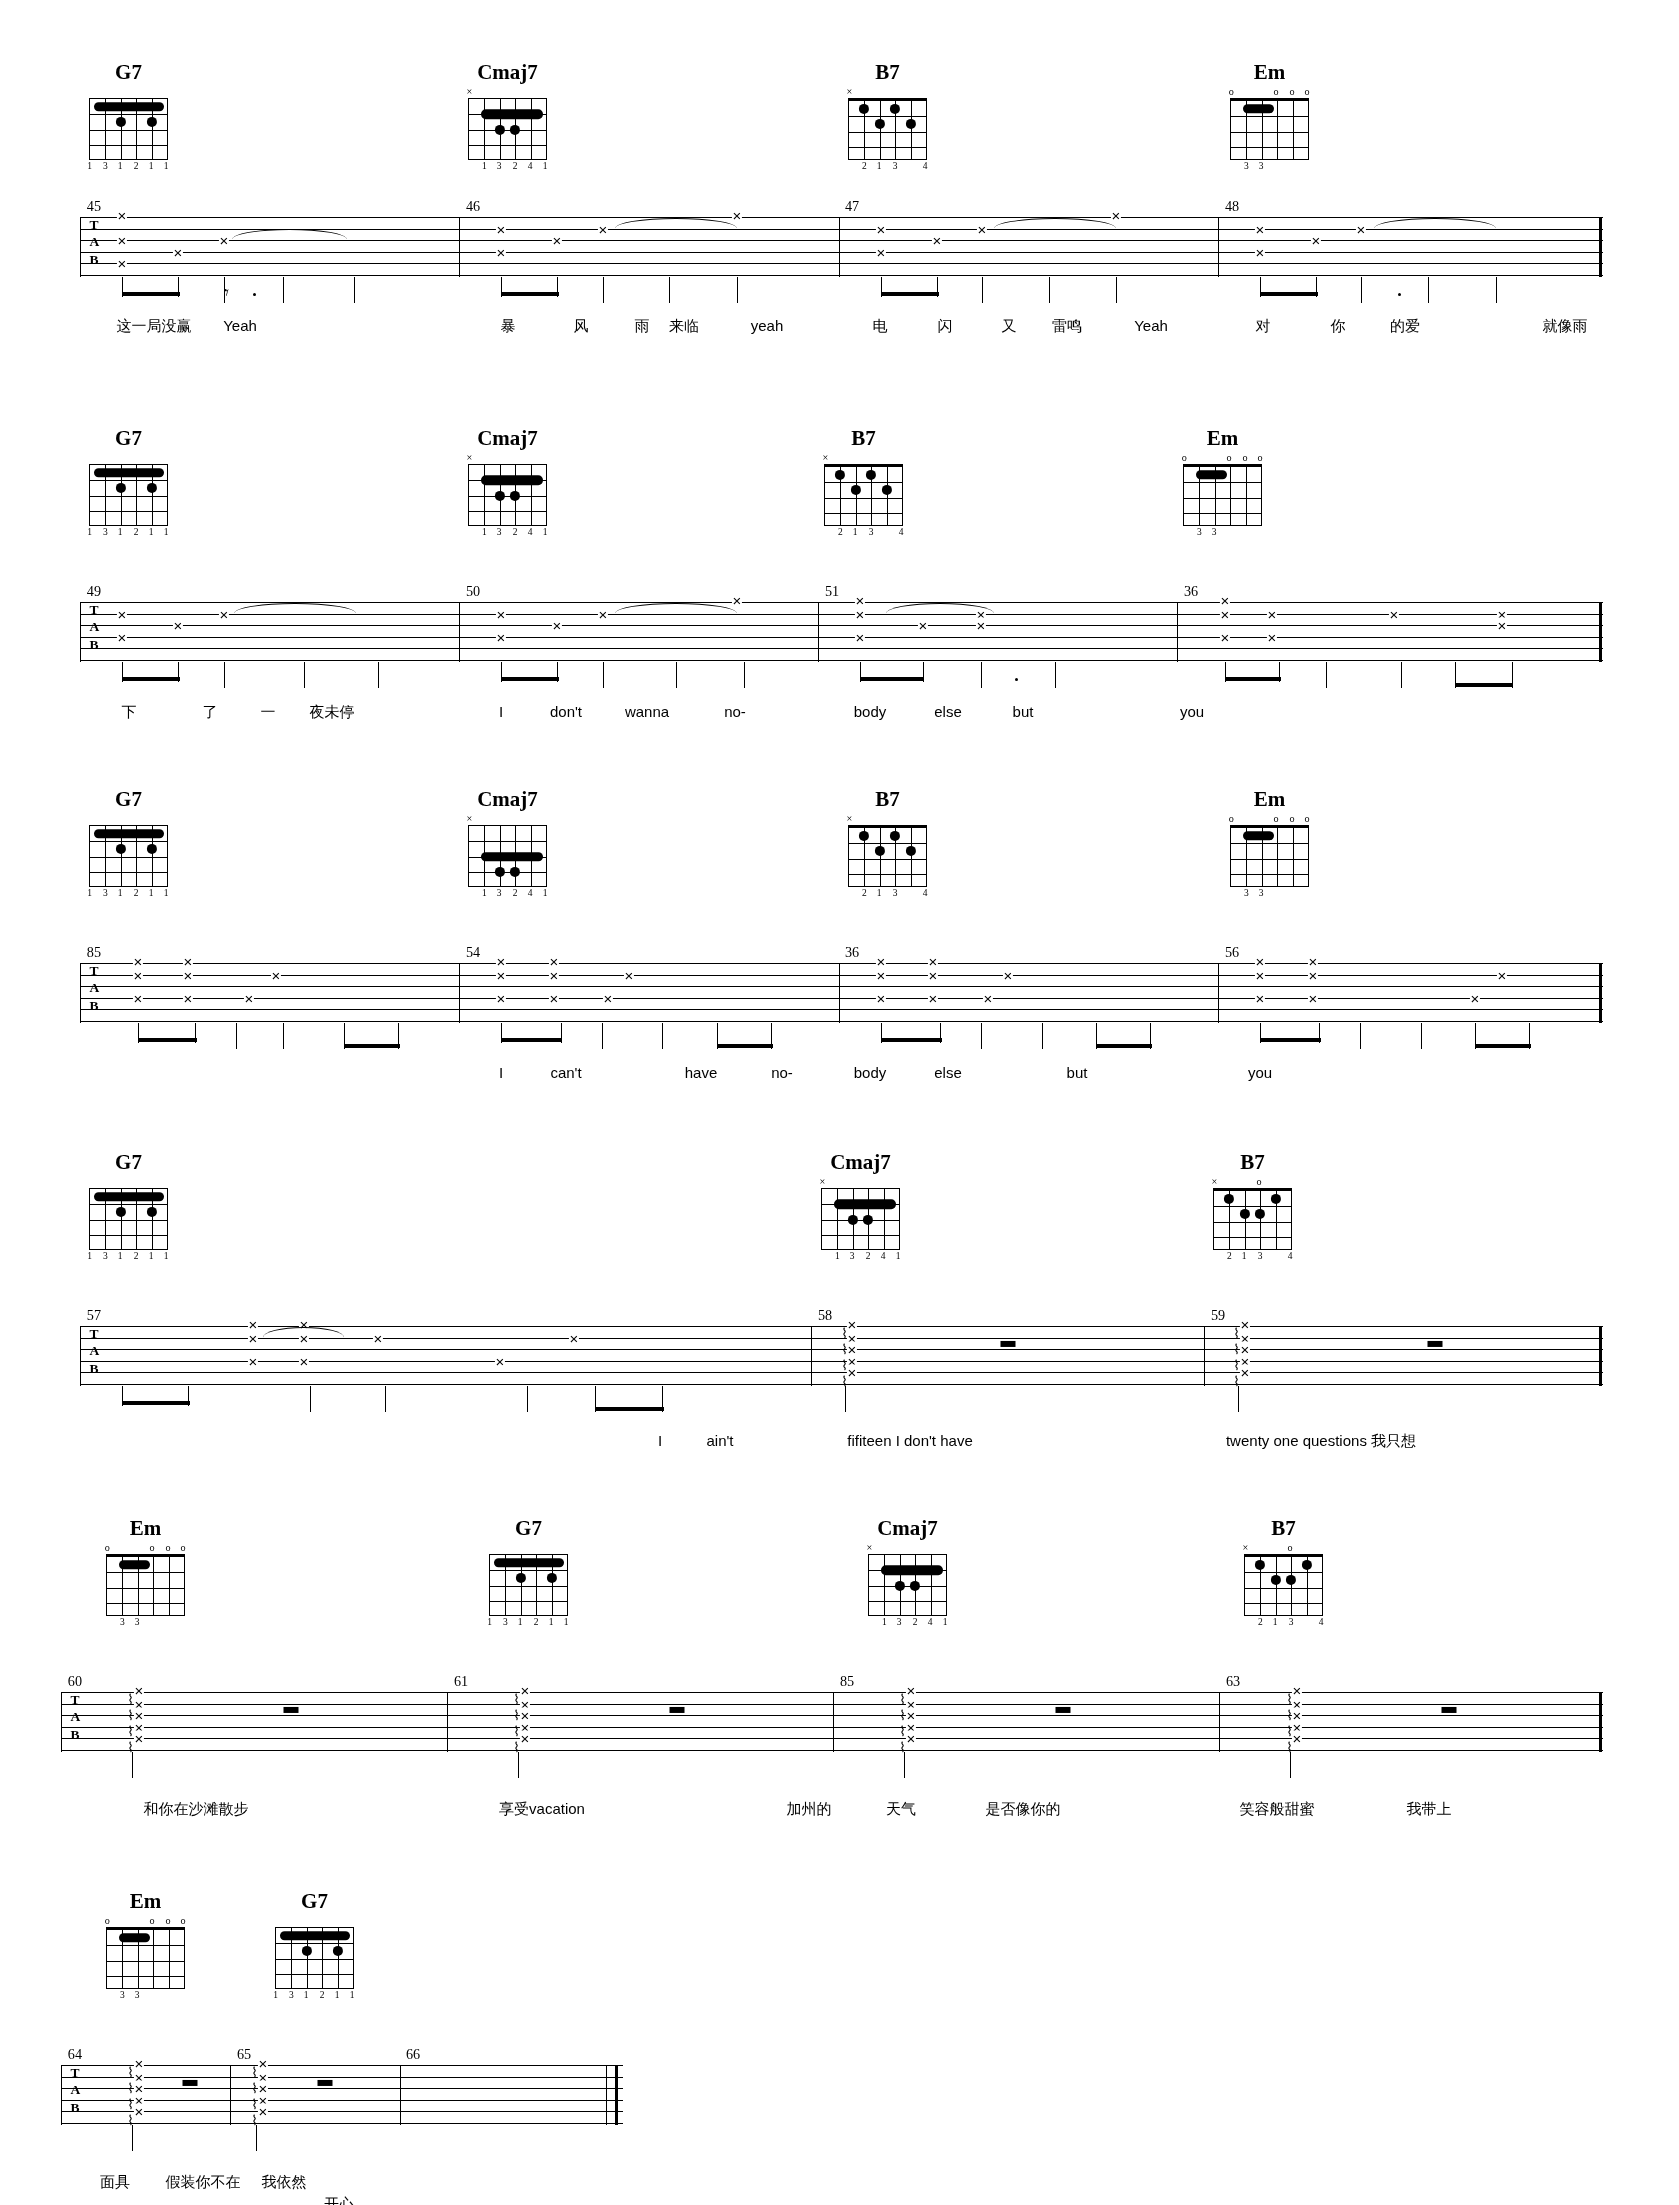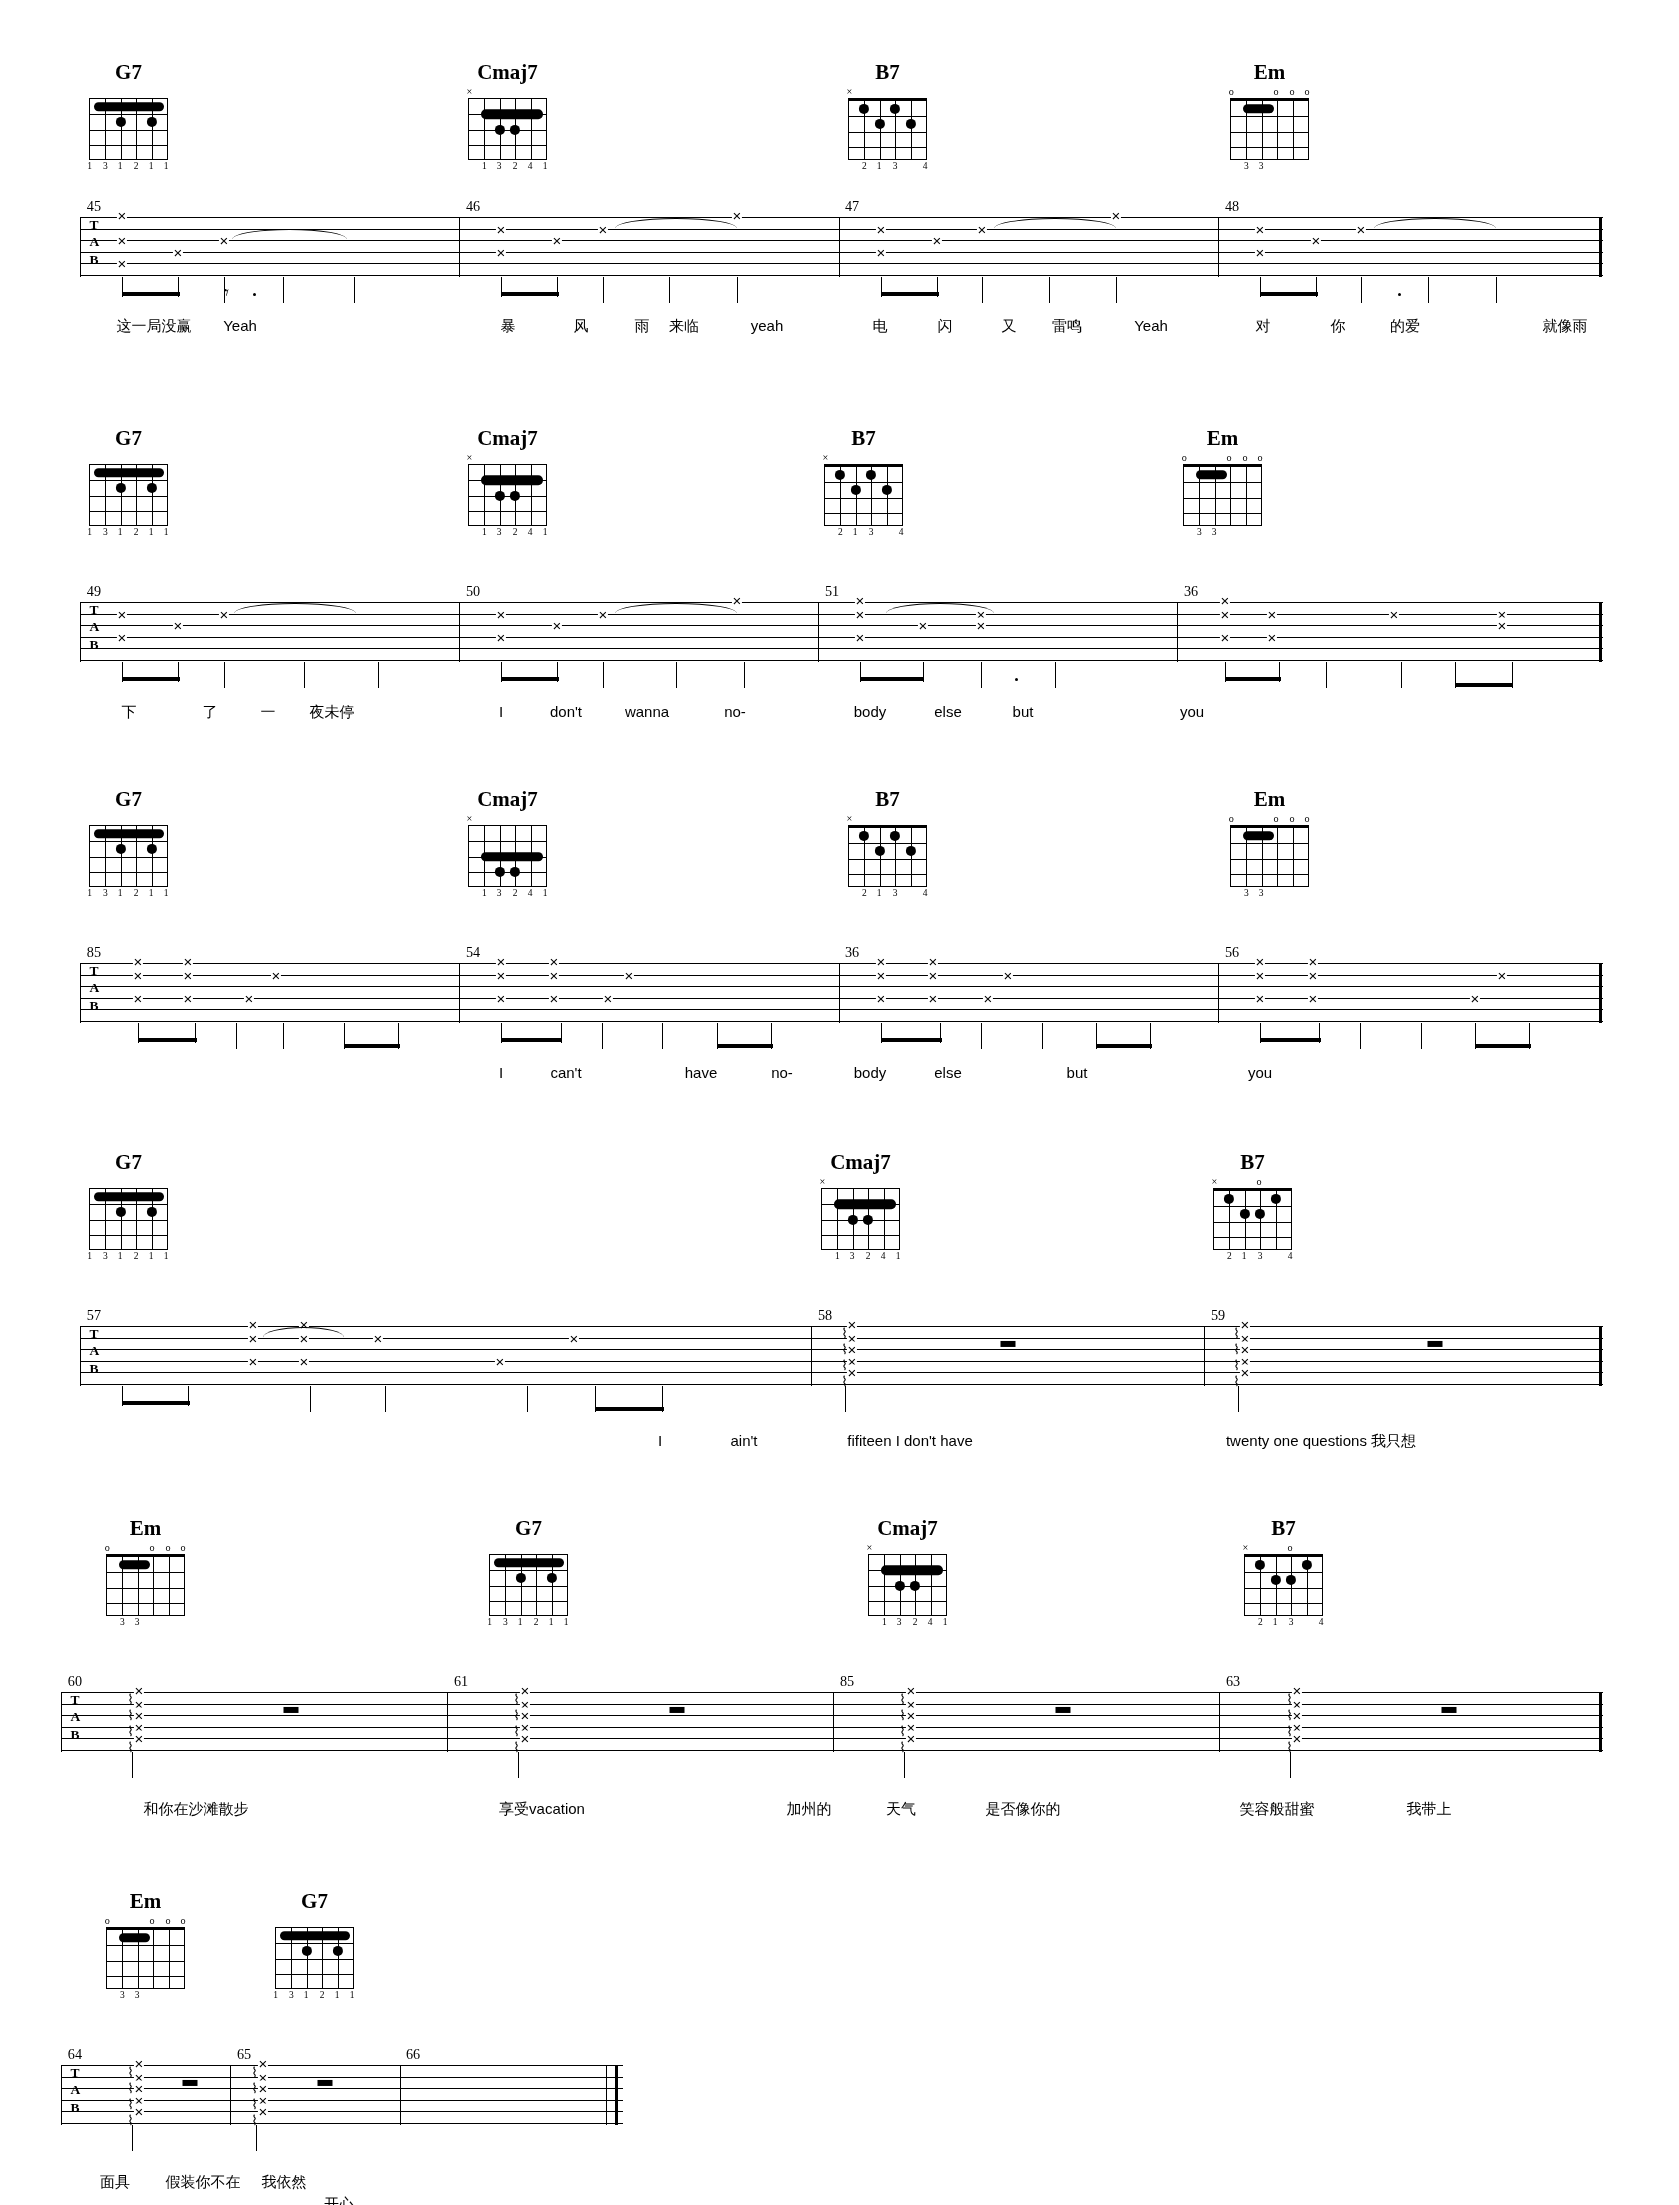--- a/index.html
+++ b/index.html
@@ -988,21 +988,21 @@
     <div class="xnote" style="left:1165px; top:11.5px;">×</div>
     <div class="xnote" style="left:1165px; top:23px;">×</div>
     <div class="xnote" style="left:1165px; top:35px;">×</div>
     <div class="xnote" style="left:1165px; top:46px;">×</div>
     <div class="rest" style="left:1355px; top:17.6px;"></div>
     <div class="stem" style="left:1158px; top:60px; height:26px;"></div>
   </div>
 
   <div>
     <div class="lyric" style="left:660px; top:281px;">I</div>
-    <div class="lyric" style="left:744px; top:281px;">ain't</div>
+    <div class="lyric" style="left:720px; top:281px;">ain't</div>
     <div class="lyric" style="left:910px; top:281px;">fifiteen I don't have</div>
     <div class="lyric" style="left:1321px; top:281px;">twenty one questions 我只想</div>
   </div>
 </div>
 
 <div class="system" style="top:1517px;">
 
   <div class="chord" style="left:88px; top:0;">
     <div class="chord-name">Em</div>
     <div class="chord-grid-wrap">

